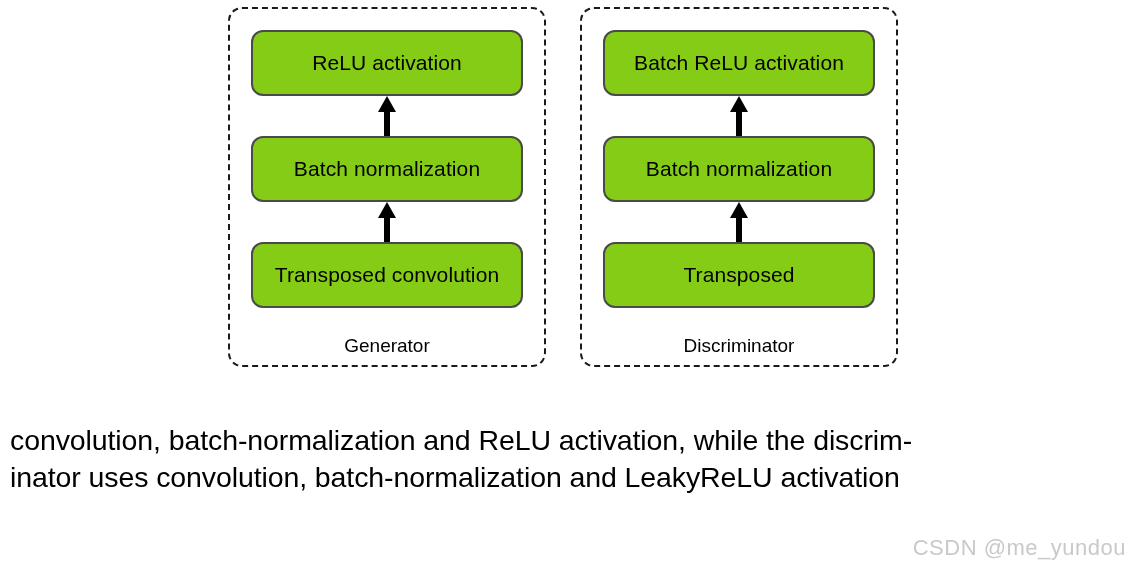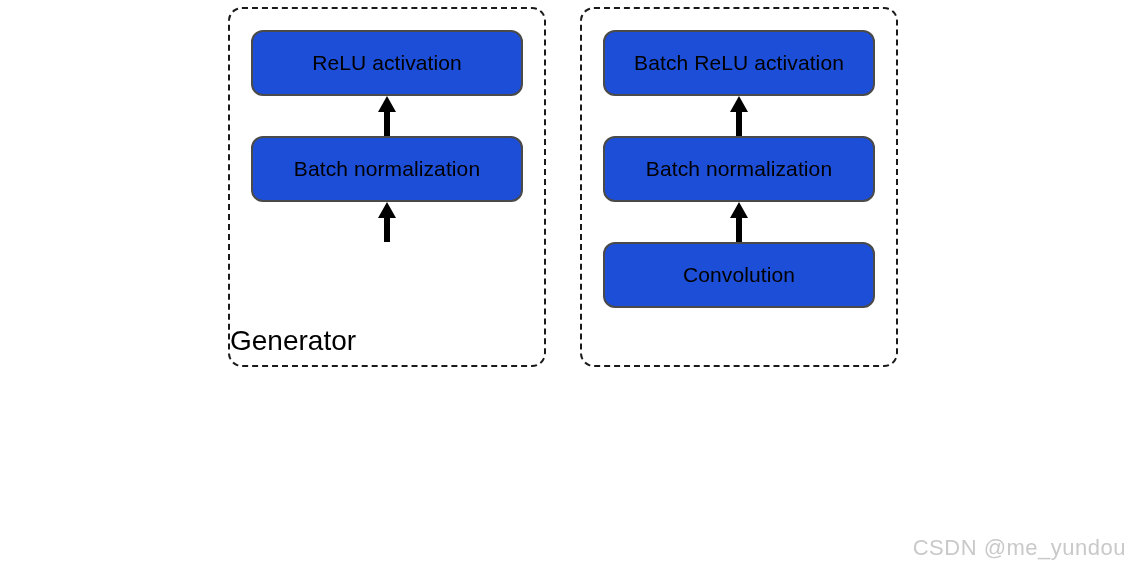--- a/index.html
+++ b/index.html
@@ -40,21 +40,21 @@
   .stack {
     position: absolute;
     left: 21px;
     right: 21px;
     top: 21px;
   }
 
   .block {
     position: relative;
     height: 66px;
-    background: #1d4ed8;
+    background: #84cc16;
     border: 2px solid #4a4a4a;
     border-radius: 12px;
     box-sizing: border-box;
     display: flex;
     align-items: center;
     justify-content: center;
     font-size: 21px;
     color: #000000;
     letter-spacing: 0.1px;
     white-space: nowrap;
@@ -85,22 +85,22 @@
     border-left: 9px solid transparent;
     border-right: 9px solid transparent;
     border-bottom: 16px solid #000000;
   }
 
   .module-label {
     position: absolute;
     left: 0;
     right: 0;
     bottom: 8px;
-    text-align: left;
-    font-size: 28px;
+    text-align: center;
+    font-size: 19px;
     color: #000000;
   }
 
   
   #caption {
     position: absolute;
     left: 10px;
     top: 422px;
     width: 1124px;
     font-size: 28.5px;
@@ -136,20 +136,21 @@
         <div class="arrow-shaft"></div>
       </div>
 
       <div class="block">Batch normalization</div>
 
       <div class="gap">
         <div class="arrow-head"></div>
         <div class="arrow-shaft"></div>
       </div>
 
+      <div class="block">Transposed convolution</div>
 
     </div>
     <div class="module-label">Generator</div>
   </div>
 
   <div class="module" id="module-discriminator">
     <div class="stack">
 
       <div class="block">Batch ReLU activation</div>
 
@@ -158,23 +159,26 @@
         <div class="arrow-shaft"></div>
       </div>
 
       <div class="block">Batch normalization</div>
 
       <div class="gap">
         <div class="arrow-head"></div>
         <div class="arrow-shaft"></div>
       </div>
 
-      <div class="block">Convolution</div>
+      <div class="block">Transposed</div>
 
     </div>
+    <div class="module-label">Discriminator</div>
   </div>
 
 </div>
 
 <div id="caption">
+  <span class="cap-line">convolution, batch-normalization and ReLU activation, while the discrim-</span>
+  <span class="cap-line">inator uses convolution, batch-normalization and LeakyReLU activation</span>
 </div>
 
 <div id="watermark">CSDN @me_yundou</div>
 
 </body></html>

